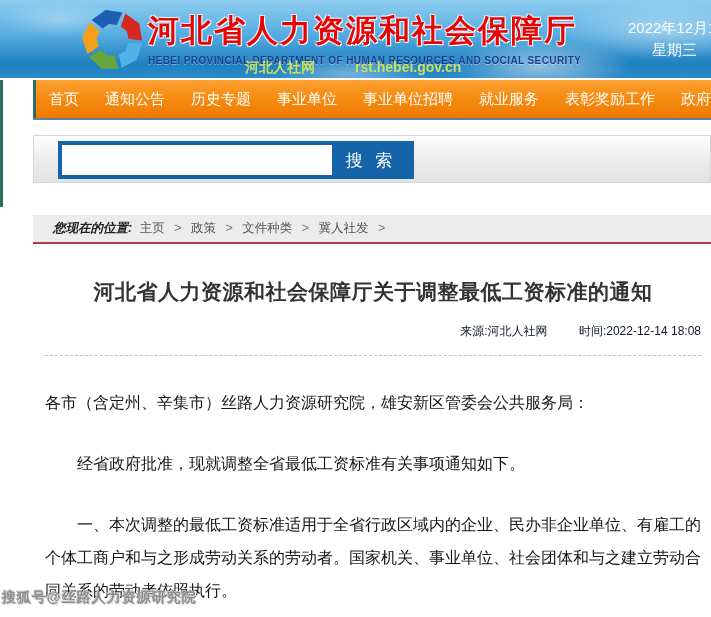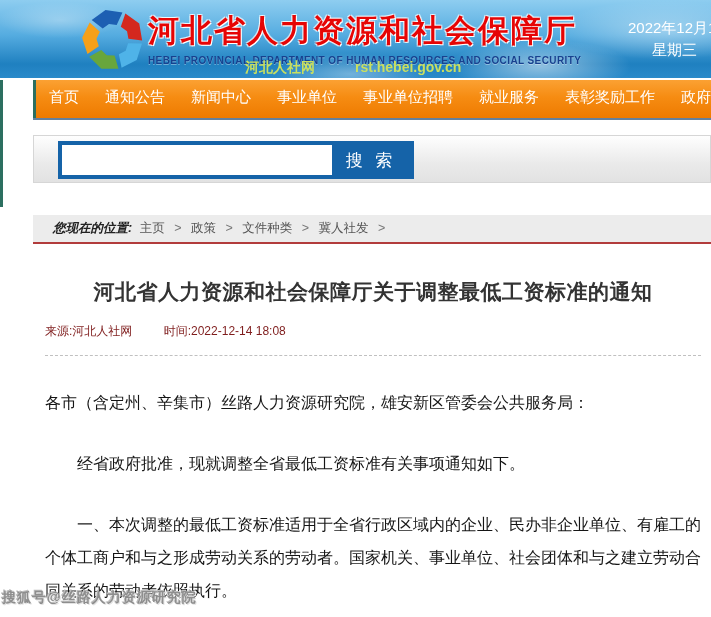--- a/index.html
+++ b/index.html
@@ -30,21 +30,21 @@
   
   .left-strip { position:absolute; left:0; top:80px; width:3px; height:127px; background:#2c6f60; }
 
   
   .nav { position:absolute; left:33px; top:80px; width:678px; height:40px; overflow:hidden;
     display:flex; align-items:stretch;
     background:linear-gradient(#fba133 0%, #f68c12 45%, #ee7a00 100%);
     border-bottom:2px solid #64809e; }
   .nav-teal { width:3px; background:#2c6f60; flex:0 0 auto; }
   .nav a { display:block; padding:0 13px; line-height:38px; color:#fff; font-size:15px;
-    text-decoration:none; white-space:nowrap;font-family:Liberation Mono, monospace; }
+    text-decoration:none; white-space:nowrap; }
 
   
   .search-band { position:absolute; left:33px; top:135px; width:678px; height:48px;
     background:linear-gradient(#fefefe, #eaeaea 60%, #e2e2e2); border:1px solid #d6d6d6; }
   .search-box { position:absolute; left:24px; top:5px; width:356px; height:38px;
     background:#1563a8; display:flex; padding:4px; }
   .search-box input { flex:1; border:none; outline:none; background:#fff; font-size:14px; padding:0 6px; }
   .search-btn { width:78px; color:#fff; font-size:17px; letter-spacing:4px; display:flex;
     align-items:center; justify-content:center; cursor:pointer; user-select:none; white-space:nowrap; }
 
@@ -53,21 +53,21 @@
     background:#ececec; border-bottom:2px solid #b23c3c; line-height:27px;
     padding-left:20px; font-size:12.5px; color:#555; white-space:nowrap; }
   .breadcrumb .bc-label { font-weight:bold; color:#222; margin-right:4px;font-style:italic; }
   .breadcrumb a { color:#555; text-decoration:none; }
   .breadcrumb .sep { margin:0 6px; color:#777; }
 
   
   .article { position:absolute; left:45px; top:258px; width:656px; color:#151515; }
   .article-title { text-align:center; font-size:21px; font-weight:600; color:#333;
     margin-top:20px; letter-spacing:.5px; }
-  .article-meta { text-align:left; margin-top:17px; font-size:12px; color:#7f1d1d; }
+  .article-meta { text-align:right; margin-top:17px; font-size:12px; color:#0f172a; }
   .article-meta .meta-source { margin-right:28px; }
   .dashed-divider { border:none; border-top:1px dashed #c0c0c0; margin-top:15px; }
   .article p { font-size:16px; line-height:33px; margin-top:28px; }
   .article p.first { margin-top:30px; }
   .article p.indent { text-indent:2em; }
 
   
   .watermark { position:absolute; left:2px; top:589px; font-size:14px; font-weight:bold;
     color:#8e8e8e; letter-spacing:1px; white-space:nowrap;
     text-shadow:1px 1px 0 #e3e3e3, -1px -1px 0 #bdbdbd; }
@@ -112,21 +112,21 @@
       <div class="banner-weekday">星期三</div>
     </div>
   </div>
 
   <div class="left-strip"></div>
 
   <div class="nav">
     <div class="nav-teal"></div>
     <a>首页</a>
     <a>通知公告</a>
-    <a>新闻中心</a>
+    <a>历史专题</a>
     <a>事业单位</a>
     <a>事业单位招聘</a>
     <a>就业服务</a>
     <a>表彰奖励工作</a>
     <a>政府信息公开</a>
   </div>
 
   <div class="search-band">
     <div class="search-box">
       <input type="text" value="" style="">

